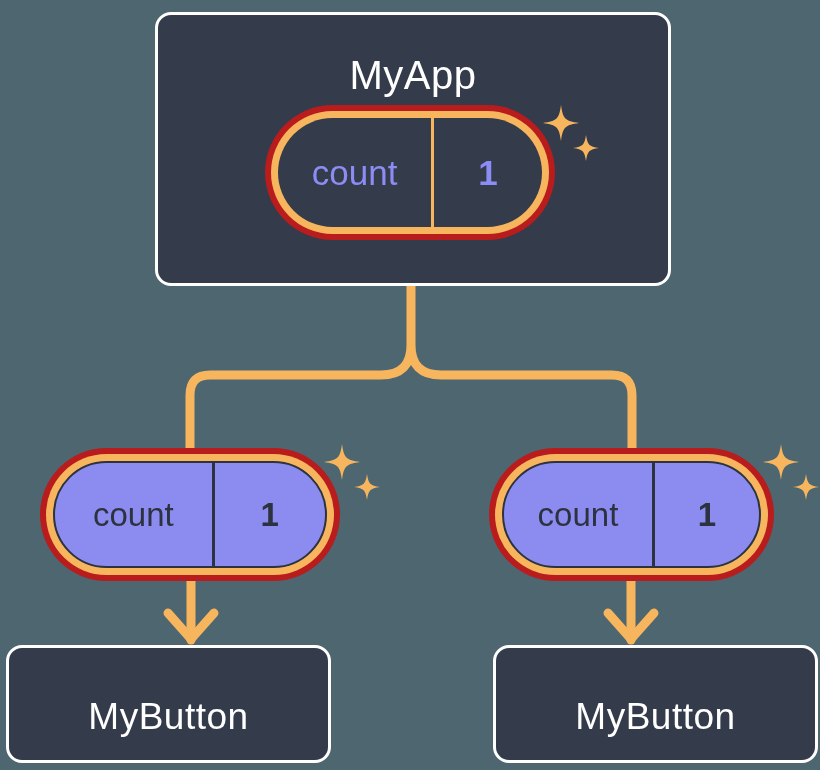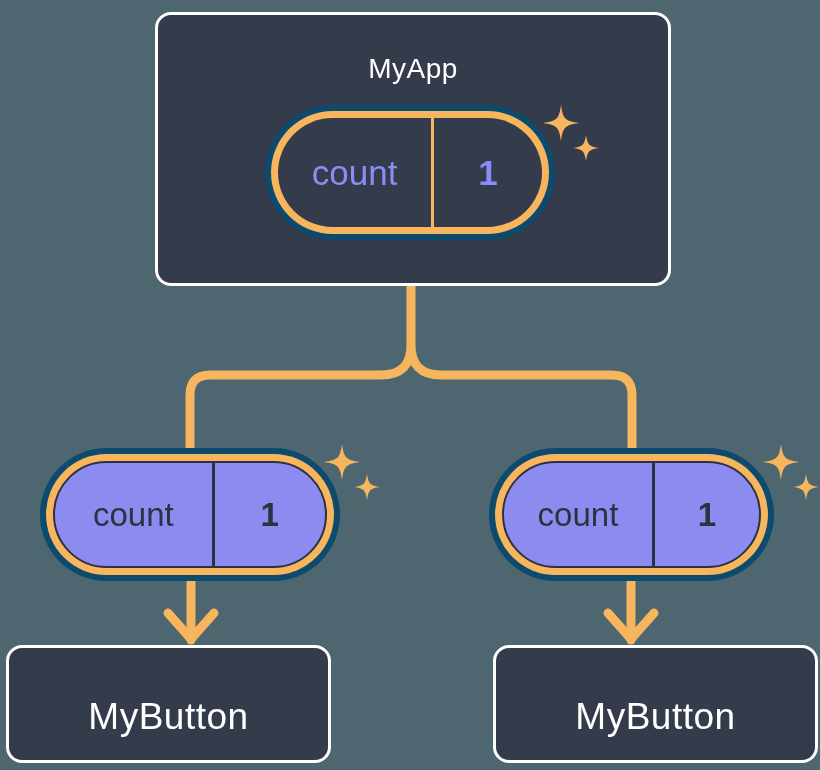--- a/index.html
+++ b/index.html
@@ -46,21 +46,21 @@
     white-space: nowrap;
   }
   #card-myapp {
     left: 155px;
     top: 12px;
     width: 516px;
     height: 274px;
   }
   #card-myapp .card-title {
     top: 38px;
-    font-size: 28px;
+    font-size: 40px;
   }
   #card-mybutton-left {
     left: 6px;
     top: 645px;
     width: 325px;
     height: 118px;
   }
   #card-mybutton-right {
     left: 493px;
     top: 645px;
@@ -78,21 +78,21 @@
     position: absolute;
     z-index: 3;
   }
   .pill {
     position: absolute;
     left: 0;
     top: 0;
     box-sizing: border-box;
     border-radius: 999px;
     
-    background: #0c4a6e;
+    background: #b91c1c;
     padding: 6px;
   }
   .pill-inner {
     box-sizing: border-box;
     width: 100%;
     height: 100%;
     border-radius: 999px;
     background: #f7b55e;
     padding: 7px;
   }

